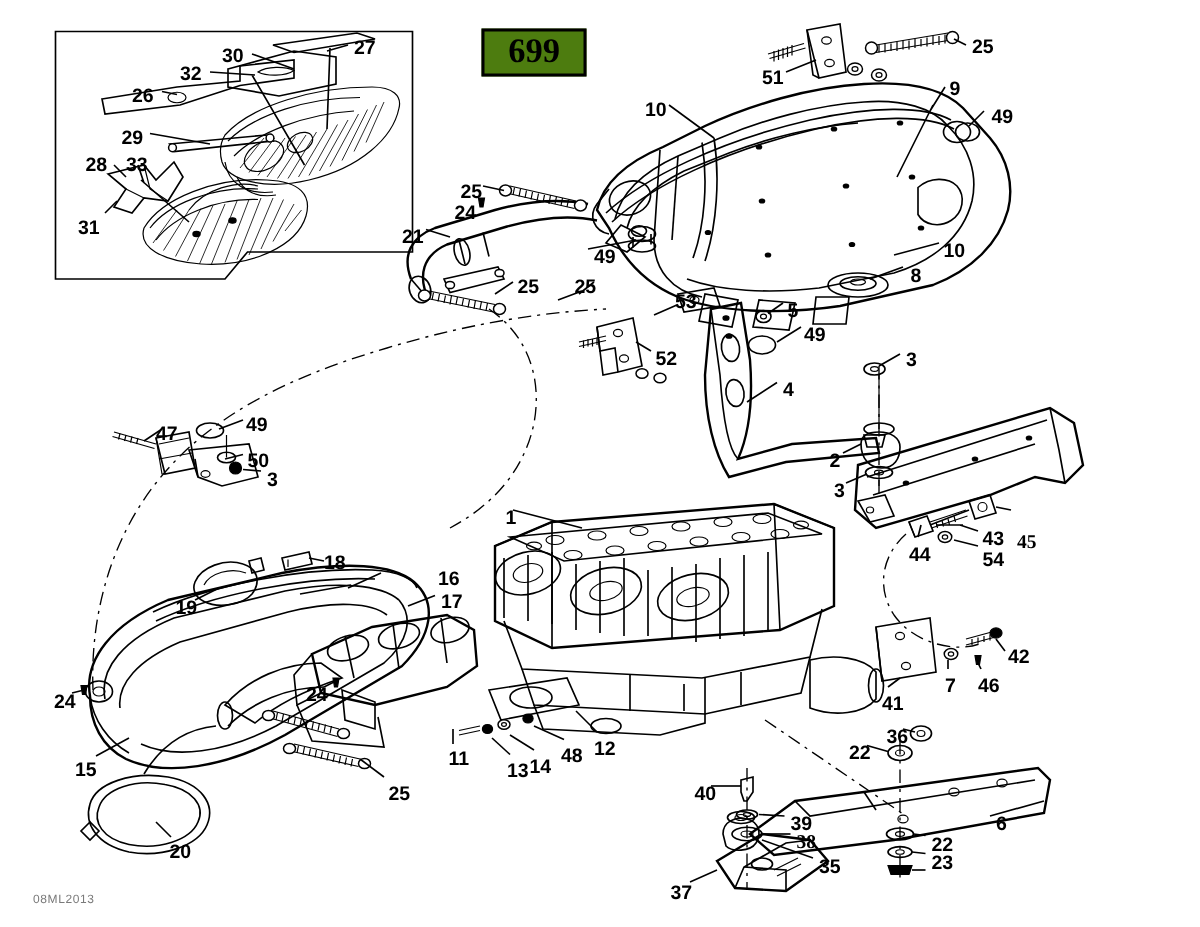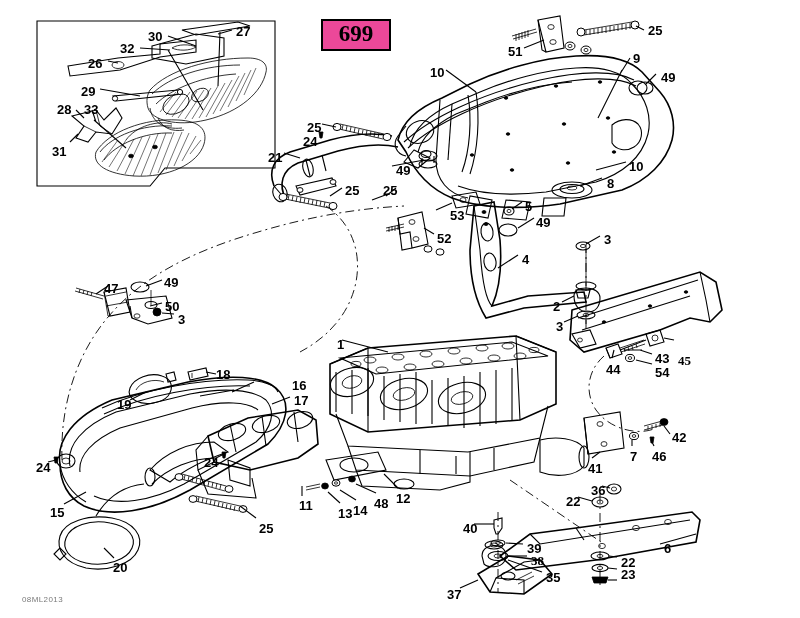--- a/index.html
+++ b/index.html
@@ -1,21 +1,21 @@
 <!DOCTYPE html>
 <html><head>
 <meta charset="utf-8">
 <style>
   html,body{margin:0;padding:0;background:#ffffff;}
   body{width:800px;height:618px;position:relative;overflow:hidden;
        font-family:"Liberation Sans", sans-serif;color:#000;}
   #sheet{position:absolute;inset:0;width:800px;height:618px;}
   .cal{position:absolute;font-weight:bold;font-size:13px;line-height:13px;
        color:#000;white-space:nowrap;letter-spacing:0px;}
-  .badge{position:absolute;border:2px solid #000;background:#ec4899;
+  .badge{position:absolute;border:2px solid #000;background:#4d7c0f;
          font-weight:bold;text-align:center;font-size:23px;line-height:26px;
          font-family:"Liberation Serif", serif;}
   .wm{position:absolute;left:22px;top:595px;font-size:8px;color:#7a7a7a;
       letter-spacing:.4px;font-family:"Liberation Sans",sans-serif;}
   svg{position:absolute;left:0;top:0;}
   .ln{fill:none;stroke:#000;stroke-width:1.1;}
   .lnt{fill:none;stroke:#000;stroke-width:0.8;}
   .lnh{fill:none;stroke:#000;stroke-width:1.6;}
   .dash{fill:none;stroke:#000;stroke-width:0.9;stroke-dasharray:9 4 2 4;}
   .lead{fill:none;stroke:#000;stroke-width:1.1;}
@@ -560,21 +560,21 @@
   <div class="cal" style="left:604px;top:233px;">3</div>
   <div class="cal" style="left:522px;top:253px;">4</div>
   <div class="cal" style="left:553px;top:300px;">2</div>
   <div class="cal" style="left:556px;top:320px;">3</div>
   <div class="cal" style="left:307px;top:121px;">25</div>
   <div class="cal" style="left:303px;top:135px;">24</div>
   <div class="cal" style="left:396px;top:164px;">49</div>
   <div class="cal" style="left:268px;top:151px;">21</div>
   <div class="cal" style="left:345px;top:184px;">25</div>
   <div class="cal" style="left:383px;top:184px;">25</div>
-  <div class="cal" style="left:421px;top:209px;padding-left:29px;">53</div>
+  <div class="cal" style="left:421px;top:194px;padding-left:29px;">53</div>
   <div class="cal" style="left:437px;top:232px;">52</div>
   <div class="cal" style="left:104px;top:282px;">47</div>
   <div class="cal" style="left:164px;top:276px;">49</div>
   <div class="cal" style="left:165px;top:300px;text-align:right;">50</div>
   <div class="cal" style="left:178px;top:313px;">3</div>
   <div class="cal" style="left:678px;top:354px;font-family:Liberation Serif, serif;">45</div>
   <div class="cal" style="left:655px;top:352px;">43</div>
   <div class="cal" style="left:606px;top:363px;">44</div>
   <div class="cal" style="left:655px;top:366px;">54</div>
   <div class="cal" style="left:337px;top:338px;">1</div>

